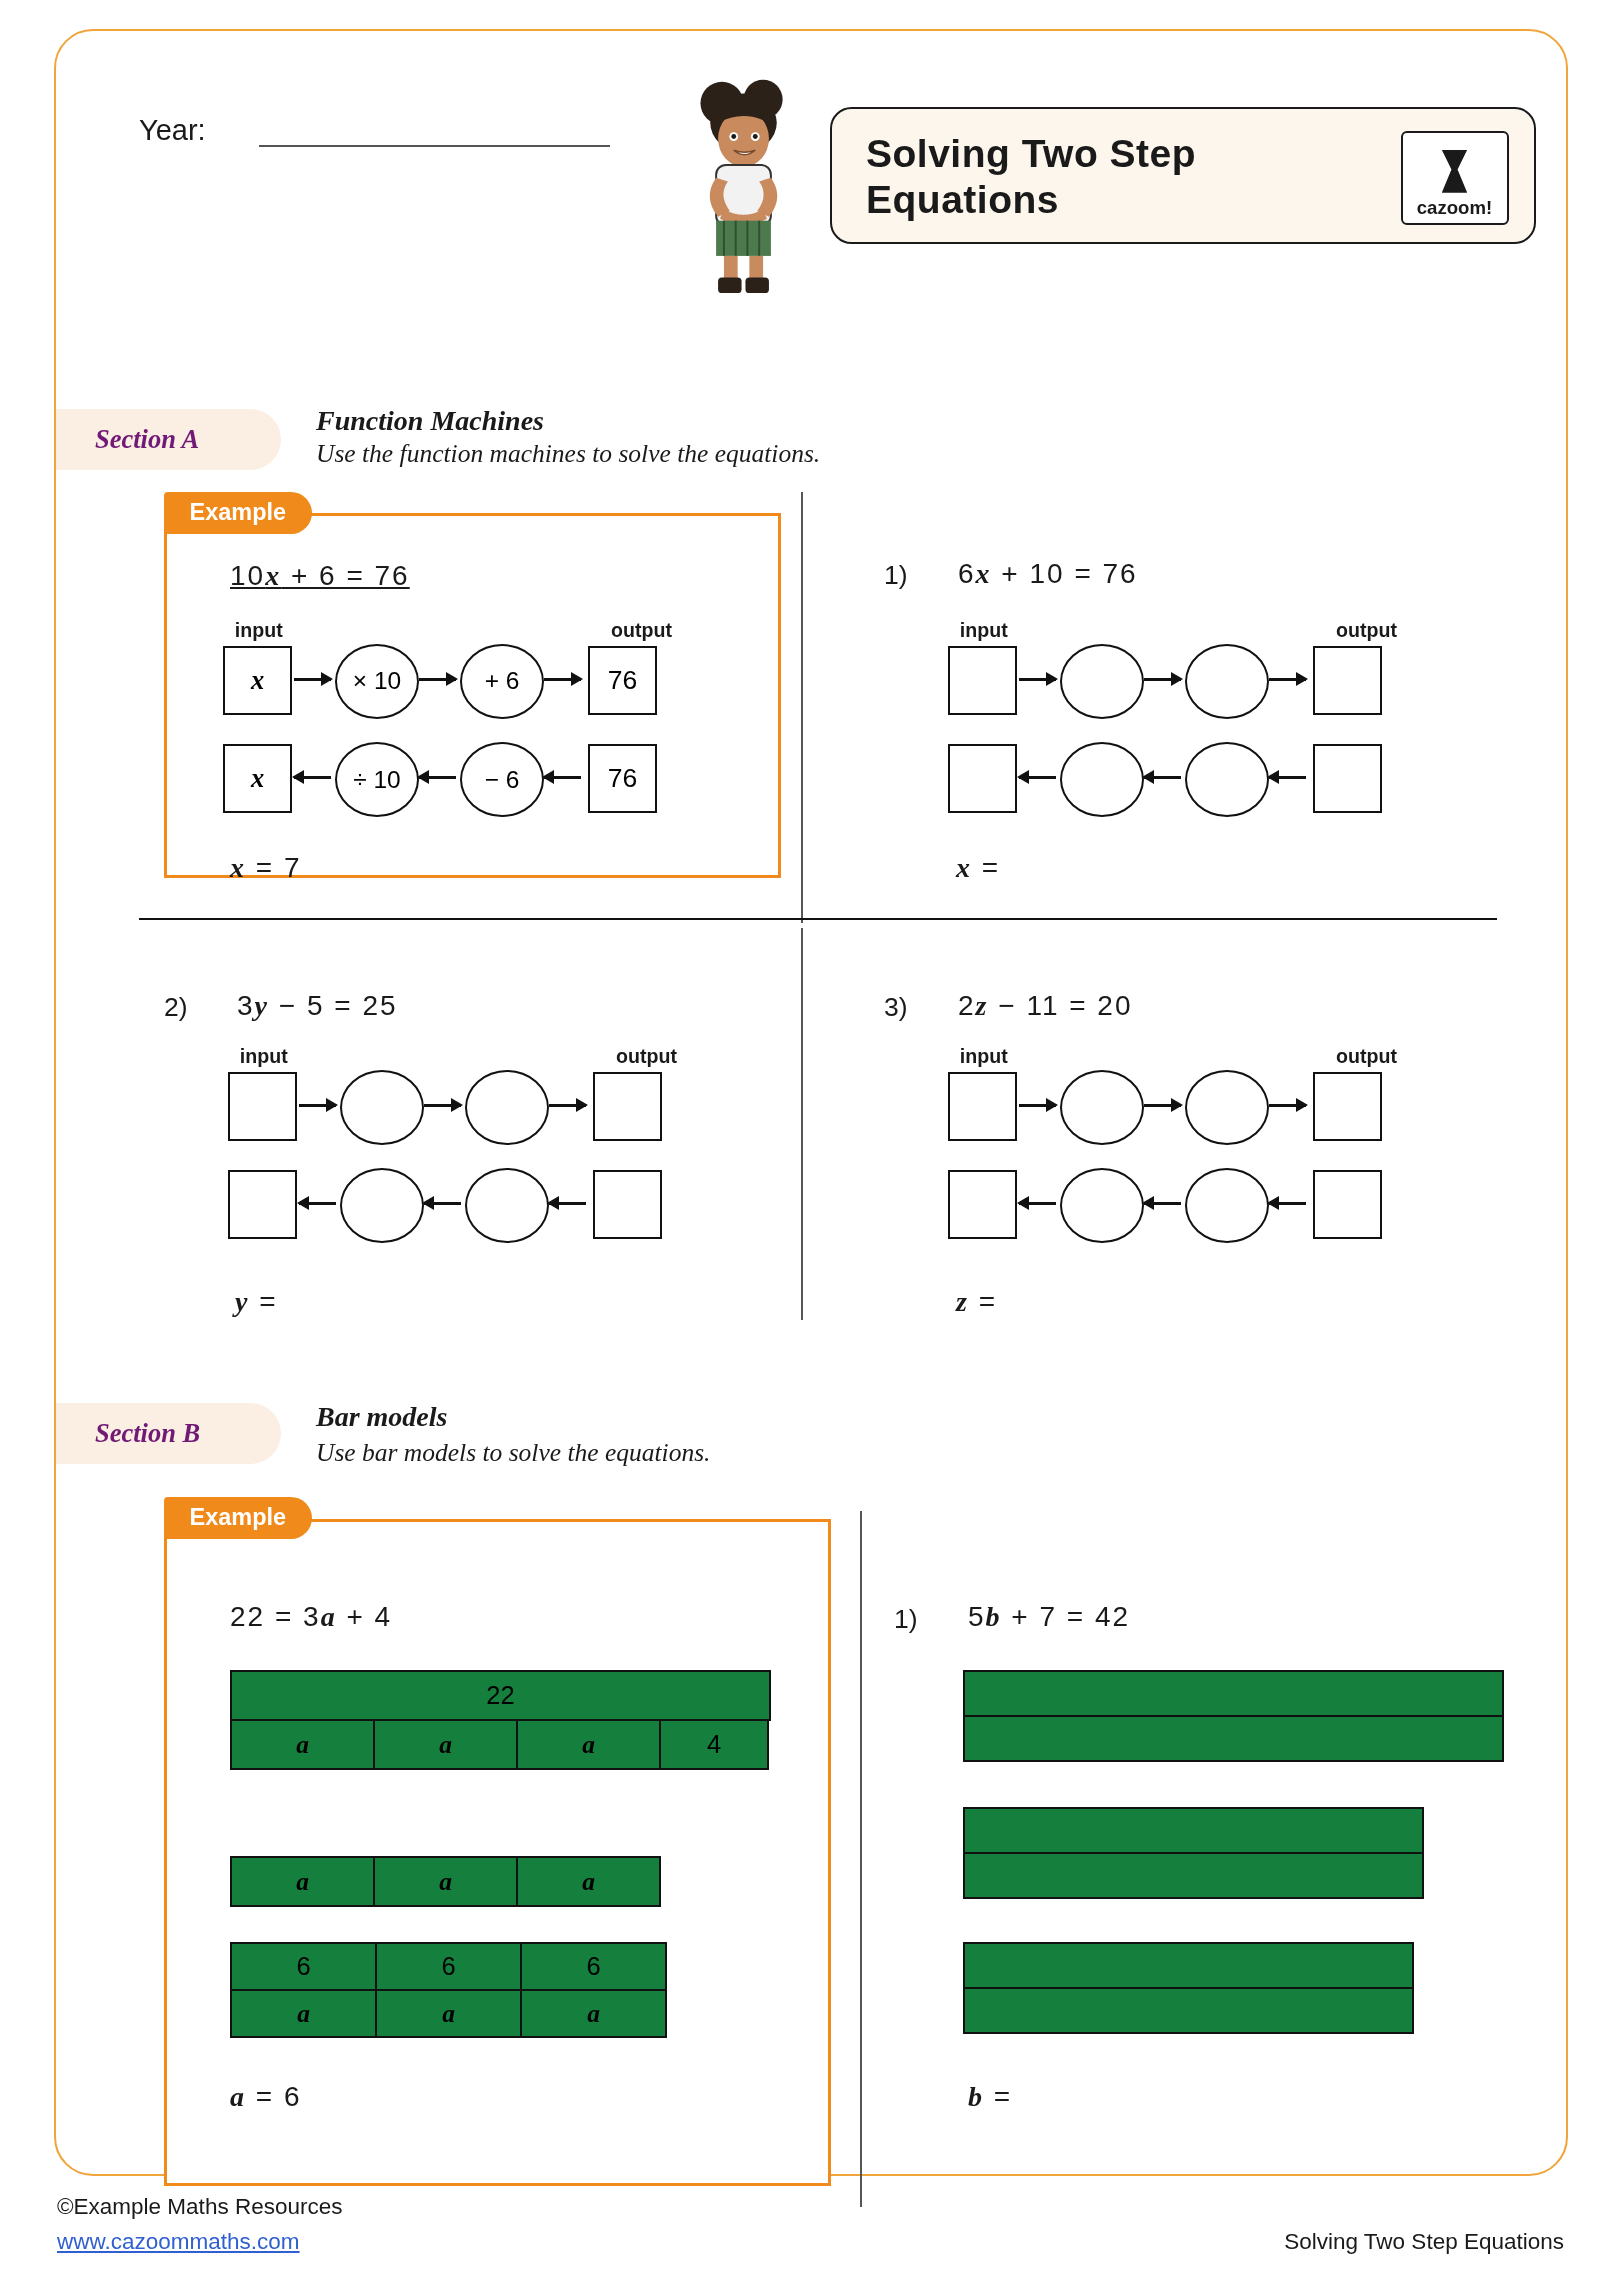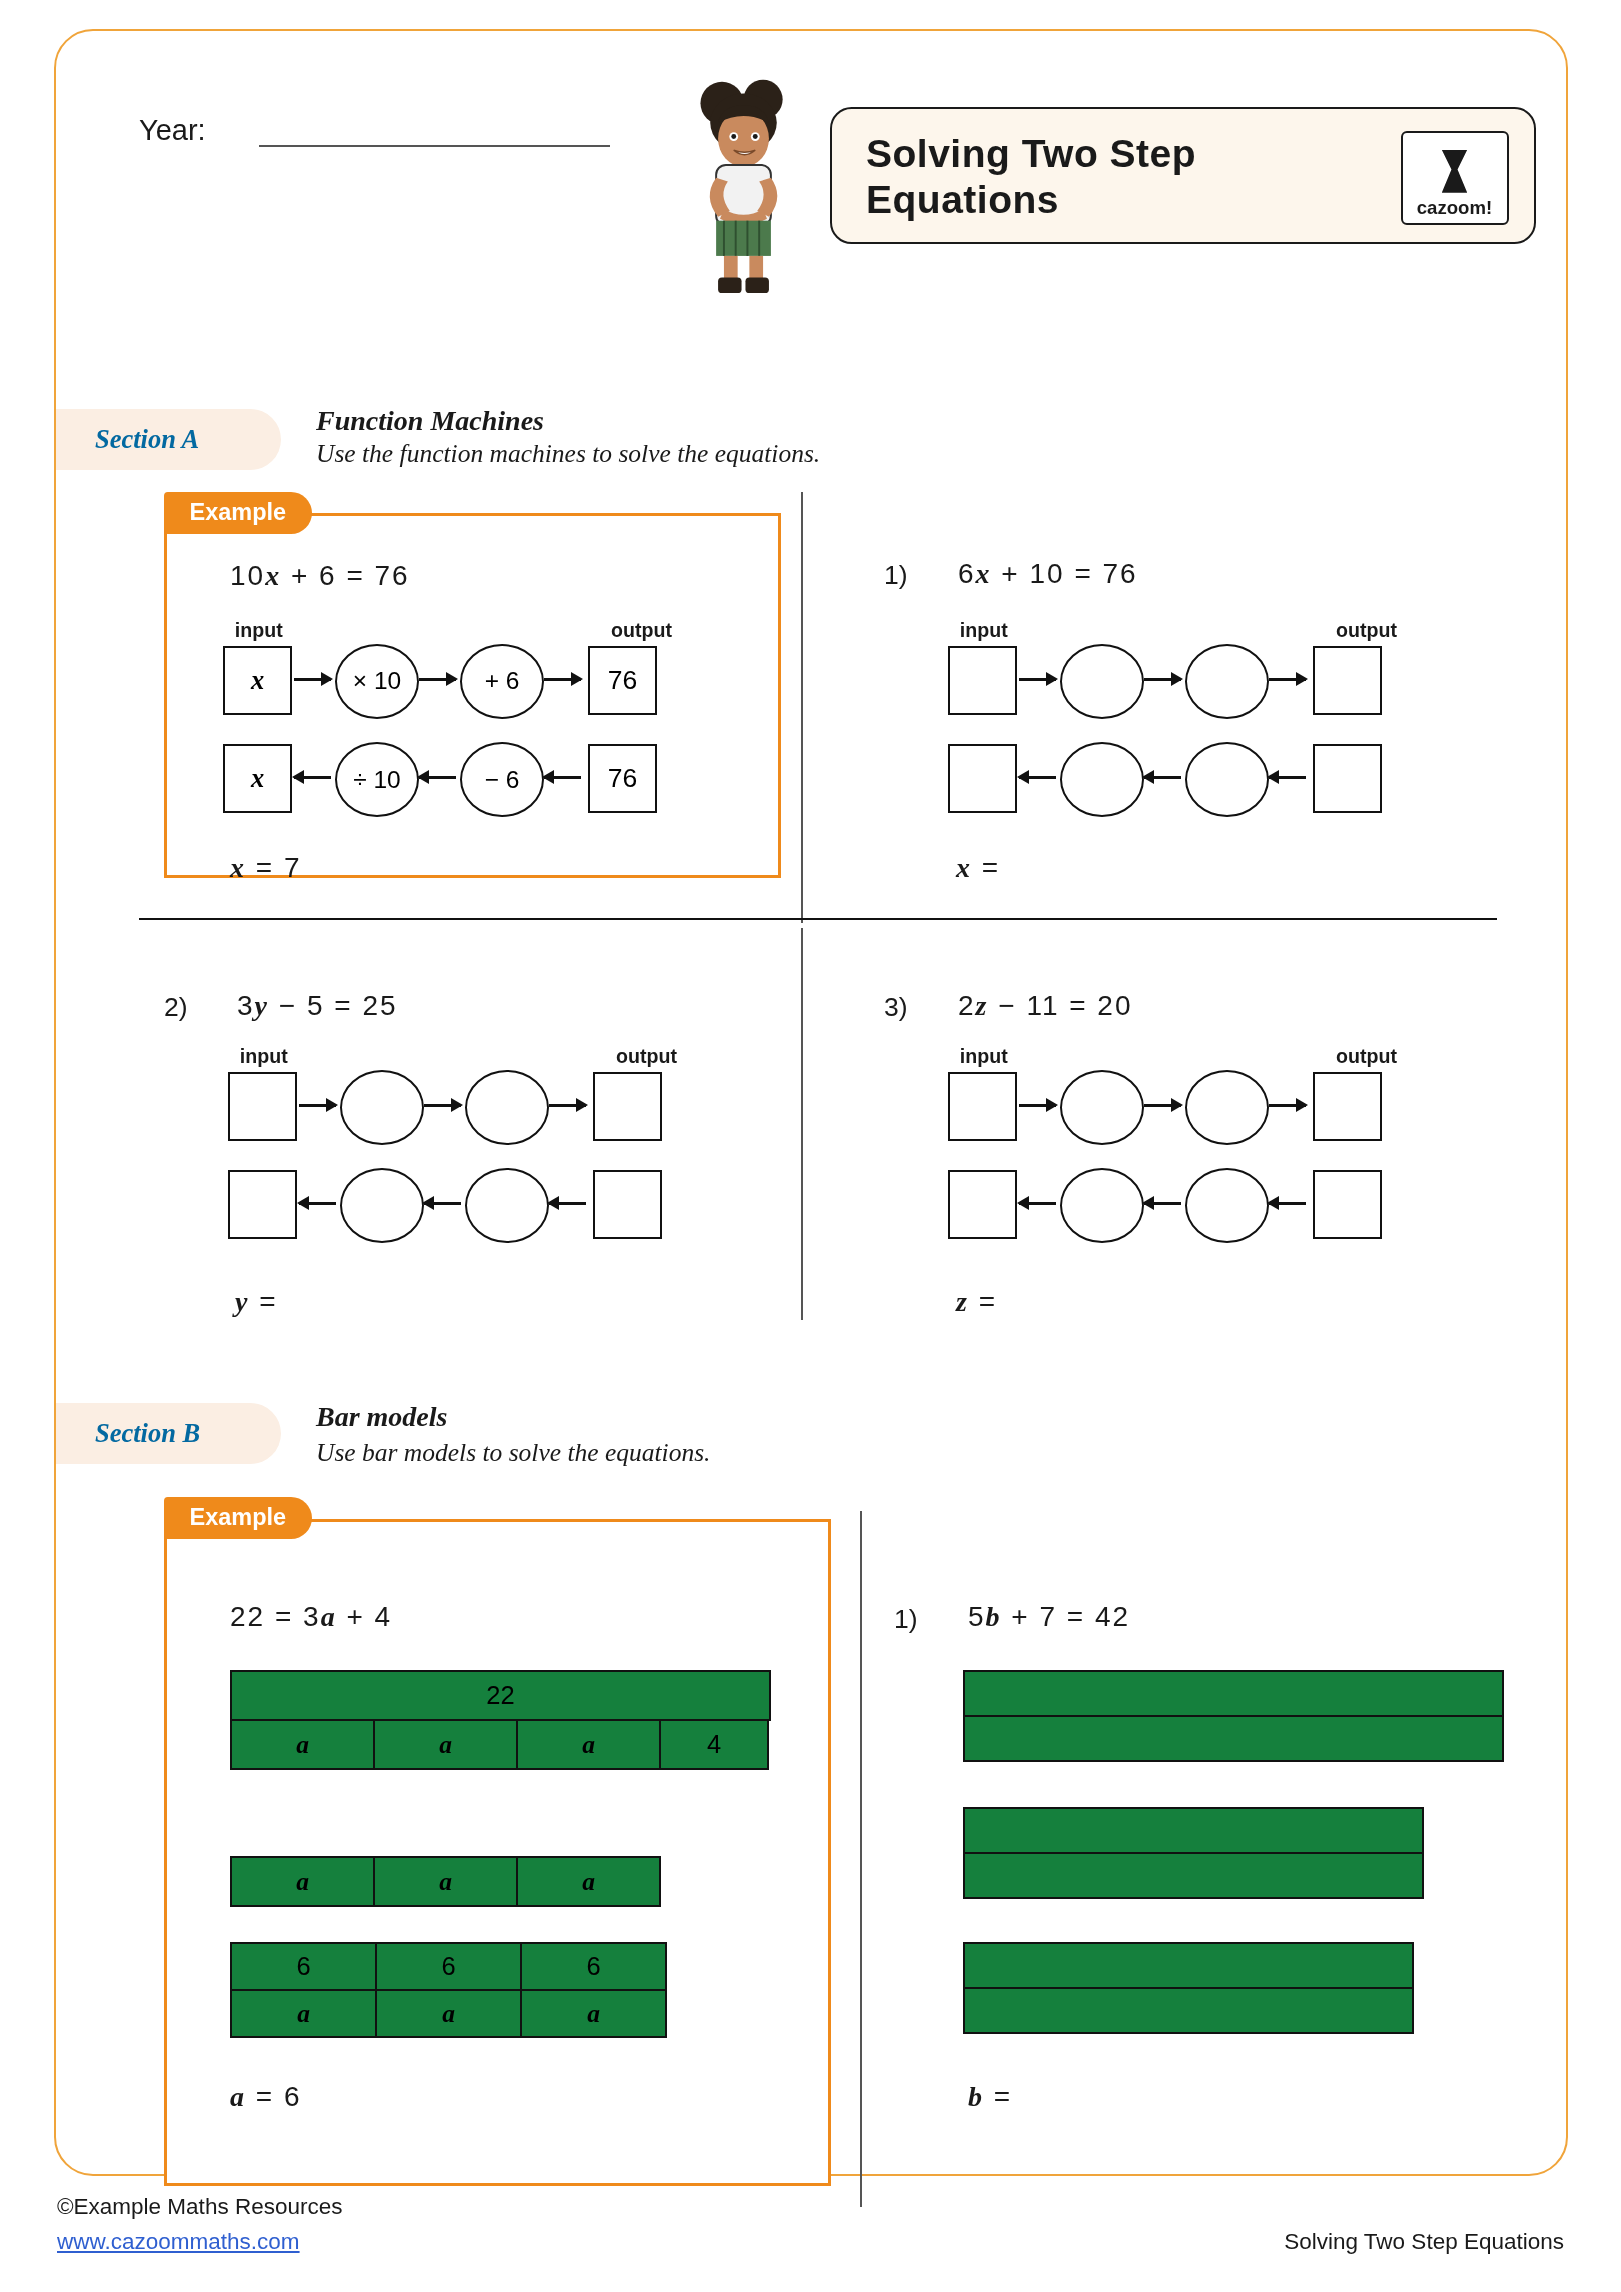--- a/index.html
+++ b/index.html
@@ -62,21 +62,21 @@
     font-family:"Liberation Serif", serif;font-style:italic;font-size:25.5px;color:#1a1a1a;
   }
   
   .sect-tab{
     position:absolute;width:225px;height:61px;background:#fbeee3;
     border-radius:0 31px 31px 0;display:flex;align-items:center;
     box-sizing:border-box;
   }
   .sect-tab span{
     font-family:"Liberation Serif", serif;font-weight:bold;font-style:italic;
-    font-size:26.5px;color:#0369a1;margin-left:39px;
+    font-size:26.5px;color:#701a75;margin-left:39px;
   }
   .sect-title{
     position:absolute;font-family:"Liberation Serif", serif;font-weight:bold;font-style:italic;
     font-size:28px;color:#1a1a1a;
   }
   .sect-sub{
     position:absolute;font-family:"Liberation Serif", serif;font-style:italic;
     font-size:25.5px;color:#1a1a1a;
   }
   
@@ -205,21 +205,21 @@
   <div class="sect-title" style="left:260px;top:374px;">Function Machines</div>
   <div class="sect-sub" style="left:260px;top:408px;">Use the function machines to solve the equations.</div>
 
   <div class="divider-v" style="left:745px;top:461px;height:431px;"></div>
   <div class="divider-h" style="left:83px;top:887px;width:1358px;"></div>
   <div class="divider-v" style="left:745px;top:897px;height:392px;"></div>
 
   <div class="example-box" style="left:108px;top:482px;width:617px;height:365px;"></div>
   <div class="example-tag" style="left:108px;top:461px;">Example</div>
 
-  <div class="eq" style="left:174px;top:529px;">
+  <div class="eq" style="left:174px;top:529px;text-decoration:underline;">
     <span>10</span><i>x</i> <span>+ 6 = 76</span>
   </div>
 
   <div class="fm" style="left:167px;top:588px;">
     <div class="fm-lbl" style="left:11.8px;top:0px;">input</div>
     <div class="fm-lbl" style="left:388px;top:0px;">output</div>
 
     <div class="fm-box" style="left:0px;top:27.4px;">
         <i>x</i>
       </div>

